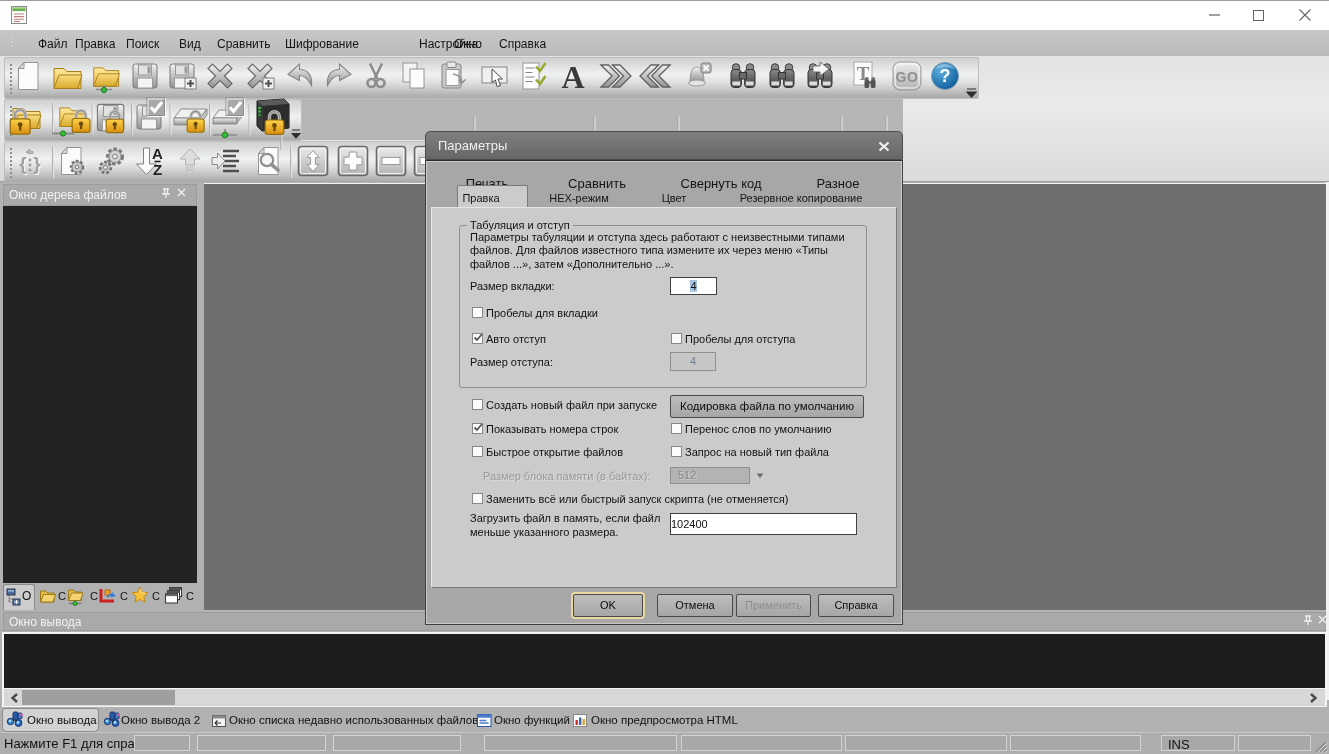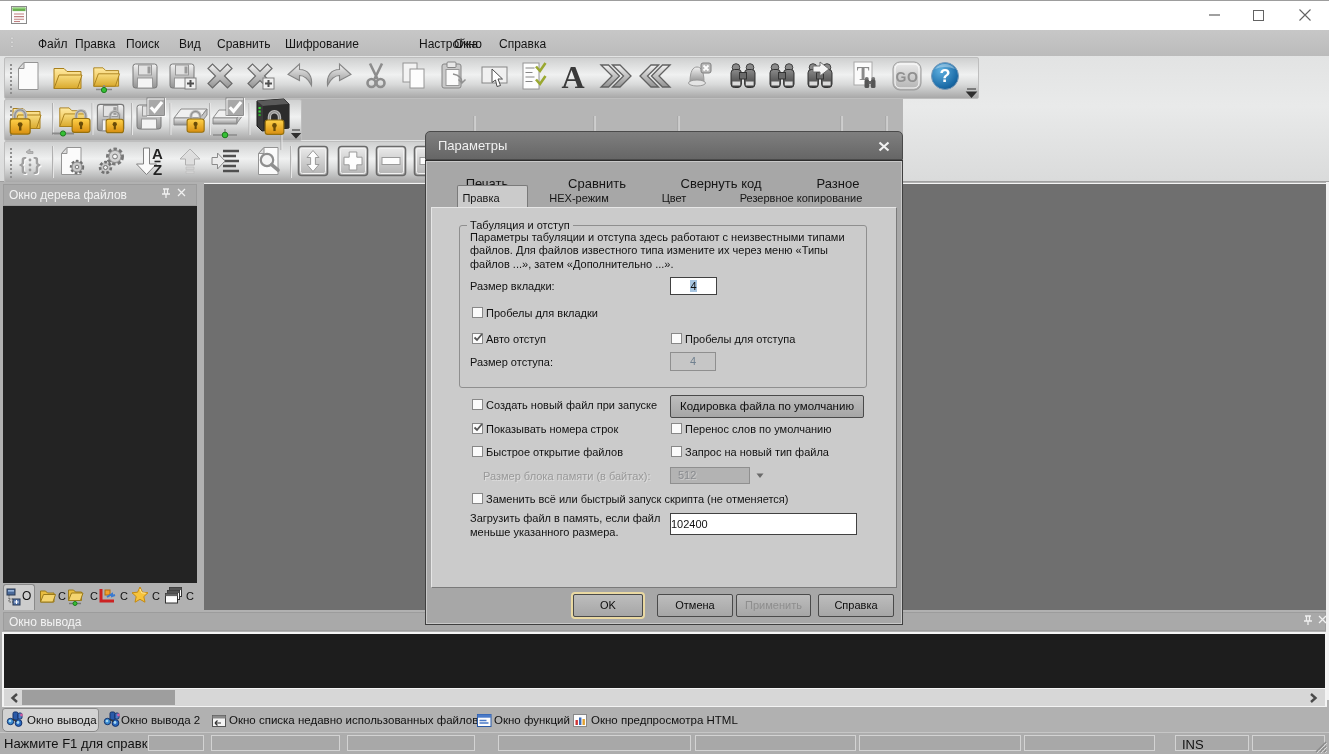--- a/index.html
+++ b/index.html
@@ -33,21 +33,21 @@
 #hscroll{left:4px;top:689px;width:1321px;height:17px;background:#d7d7d7;}
 #hthumb{left:18px;top:1px;width:153px;height:15px;background:#9e9e9e;position:absolute;}
 
 #btabs{left:0;top:707px;width:1329px;height:25px;background:#b1b1b1;font-size:11.5px;color:#101010;}
 #btab-active{left:2px;top:1px;width:97px;height:24px;background:#d2d2d2;border:1px solid #8a8a8a;border-radius:3px 3px 5px 5px;box-sizing:border-box;position:absolute;}
 .btxt{position:absolute;top:7px;}
 
 #ltab-active{left:3px;top:584px;width:32px;height:26px;background:#cdcdcd;border:1px solid #8a8a8a;border-bottom:none;border-radius:3px 3px 0 0;box-sizing:border-box;}
 
 #statusbar{left:0;top:732px;width:1329px;height:22px;background:#adadad;border-top:1px solid #c6c6c6;box-sizing:border-box;font-size:13px;color:#111;}
-.scell{position:absolute;top:2px;height:16px;border:1px solid #d3d3d3;background:#a8a8a8;box-sizing:border-box;margin-left:14px;}
+.scell{position:absolute;top:2px;height:16px;border:1px solid #d3d3d3;background:#a8a8a8;box-sizing:border-box;}
 
 #dialog{left:425px;top:131px;width:478px;height:494px;}
 #dtitle{left:0;top:0;width:478px;height:29px;background:linear-gradient(#7f7f7f,#666);border-radius:5px 5px 0 0;border:1px solid #4a4a4a;box-sizing:border-box;color:#f0f0f0;font-size:13px;}
 #dbody{left:0;top:29px;width:478px;height:465px;background:#a7a7a7;border:1px solid #3f3f3f;border-top:1px solid #2d2d2d;box-sizing:border-box;box-shadow:inset 1px 1px 0 #c9c9c9,inset -1px -1px 0 #c9c9c9;}
 .dtab1{position:absolute;top:45px;font-size:13px;color:#151515;transform:translateX(-50%);white-space:nowrap;}
 .dtab2{position:absolute;top:61px;font-size:11px;color:#151515;transform:translateX(-50%);white-space:nowrap;}
 #seltab{left:32px;top:54px;width:71px;height:23px;background:#cbcbcb;border:1px solid #7a7a7a;border-bottom:none;border-radius:2px 2px 0 0;box-sizing:border-box;}
 #dpage{left:6px;top:76px;width:466px;height:381px;background:#cbcbcb;border:1px solid #7a7a7a;border-top-color:#e6e6e6;border-left-color:#e6e6e6;box-sizing:border-box;}
 #dgroup{left:34px;top:94px;width:408px;height:163px;border:1px solid #8f8f8f;border-radius:3px;box-sizing:border-box;}
 #dgrouplbl{left:42px;top:88px;background:#cbcbcb;padding:0 3px;font-size:11px;color:#111;}

